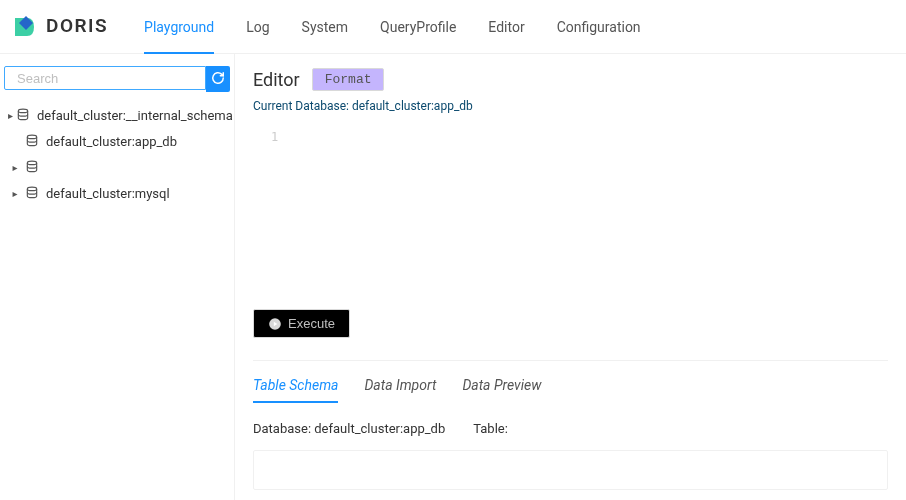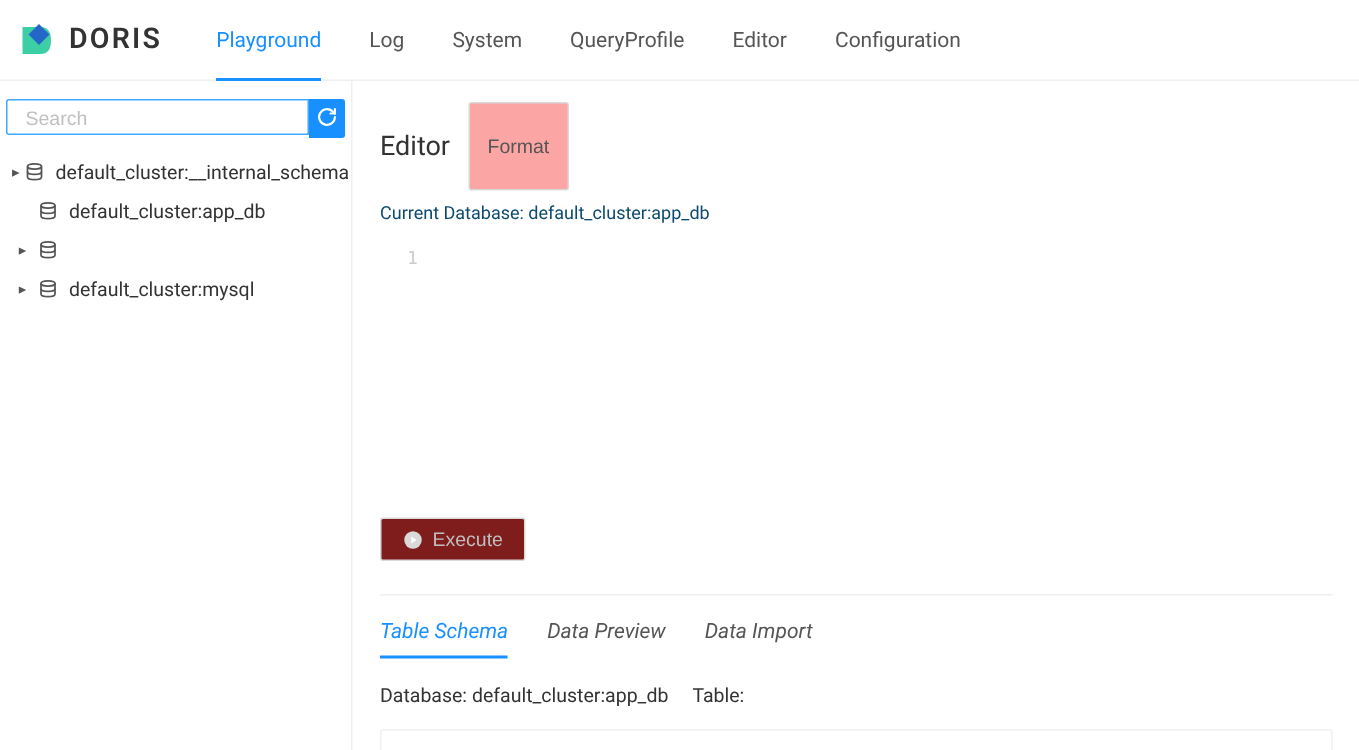--- a/index.html
+++ b/index.html
@@ -24,35 +24,35 @@
     
     .tree { list-style: none; margin-top: 6px; }
     .tree-item { display: flex; align-items: center; padding: 5px 4px 5px 8px; cursor: pointer; font-size: 13px; color: #333; }
     .caret { width: 14px; display: inline-flex; justify-content: center; align-items: center; color: #555; font-size: 10px; }
     .db-icon { width: 16px; height: 16px; margin: 0 6px 0 2px; display: inline-flex; align-items: center; justify-content: center; flex-shrink: 0; }
     .tree-label { font-size: 13px; }
     
     .main { flex: 1; padding: 14px 18px; overflow: auto; }
     .editor-header { display: flex; align-items: center; gap: 12px; margin-bottom: 8px; }
     .editor-title { font-size: 18px; color: #333; }
-    .format-btn { border: 1px solid #d9d9d9; background: #fca5a5; padding: 21px 12px; font-size: 13px; color: #555; border-radius: 2px; cursor: pointer; }
+    .format-btn { border: 1px solid #d9d9d9; background: #c4b5fd; padding: 3px 12px; font-size: 13px; color: #555; border-radius: 2px; cursor: pointer; font-family: Liberation Mono, monospace; }
     .current-db { font-size: 12px; color: #0c4a6e; margin-bottom: 8px; }
     .editor-area { border: none; min-height: 180px; padding: 8px 0; }
     .line-number { color: #ccc; font-family: Menlo, Consolas, monospace; font-size: 12px; padding-left: 18px; }
     
-    .execute-btn { border: 1px solid #d9d9d9; background: #7f1d1d; padding: 6px 14px; font-size: 13px; color: #bfbfbf; border-radius: 2px; cursor: pointer; display: inline-flex; align-items: center; gap: 6px; margin-top: 8px; margin-bottom: 12px; }
+    .execute-btn { border: 1px solid #d9d9d9; background: #000000; padding: 6px 14px; font-size: 13px; color: #bfbfbf; border-radius: 2px; cursor: pointer; display: inline-flex; align-items: center; gap: 6px; margin-top: 8px; margin-bottom: 12px; }
     .play-icon { width: 14px; height: 14px; }
     
     .divider { height: 1px; background: #f0f0f0; margin: 10px 0 16px; }
     
     .tabs { display: flex; gap: 26px; margin-bottom: 18px; font-style: italic; }
     .tab { font-size: 14px; color: #555; padding-bottom: 8px; cursor: pointer; }
     .tab.active { color: #1890ff; border-bottom: 2px solid #1890ff; }
     
-    .info-row { display: flex; gap: 16px; font-size: 13px; color: #333; margin-bottom: 14px; }
+    .info-row { display: flex; gap: 28px; font-size: 13px; color: #333; margin-bottom: 14px; }
     .info-label { }
     
     .panel { border: 1px solid #f0f0f0; border-radius: 2px; min-height: 40px; }
   </style>
 </head>
 <body>
 
 <div class="topbar">
   <div class="logo">
     <span class="logo-icon">
@@ -149,22 +149,22 @@
             <path d="M10 8 L16 12 L10 16 Z" fill="#fff"></path>
           </svg>
       </span>
       <span>Execute</span>
     </button>
 
     <div class="divider"></div>
 
     <div class="tabs">
       <div class="tab active">Table Schema</div>
+      <div class="tab">Data Import</div>
       <div class="tab">Data Preview</div>
-      <div class="tab">Data Import</div>
     </div>
 
     <div class="info-row">
       <span class="info-label">Database: default_cluster:app_db</span>
       <span class="info-label">Table:</span>
     </div>
 
     <div class="panel"></div>
   </main>
 </div>

